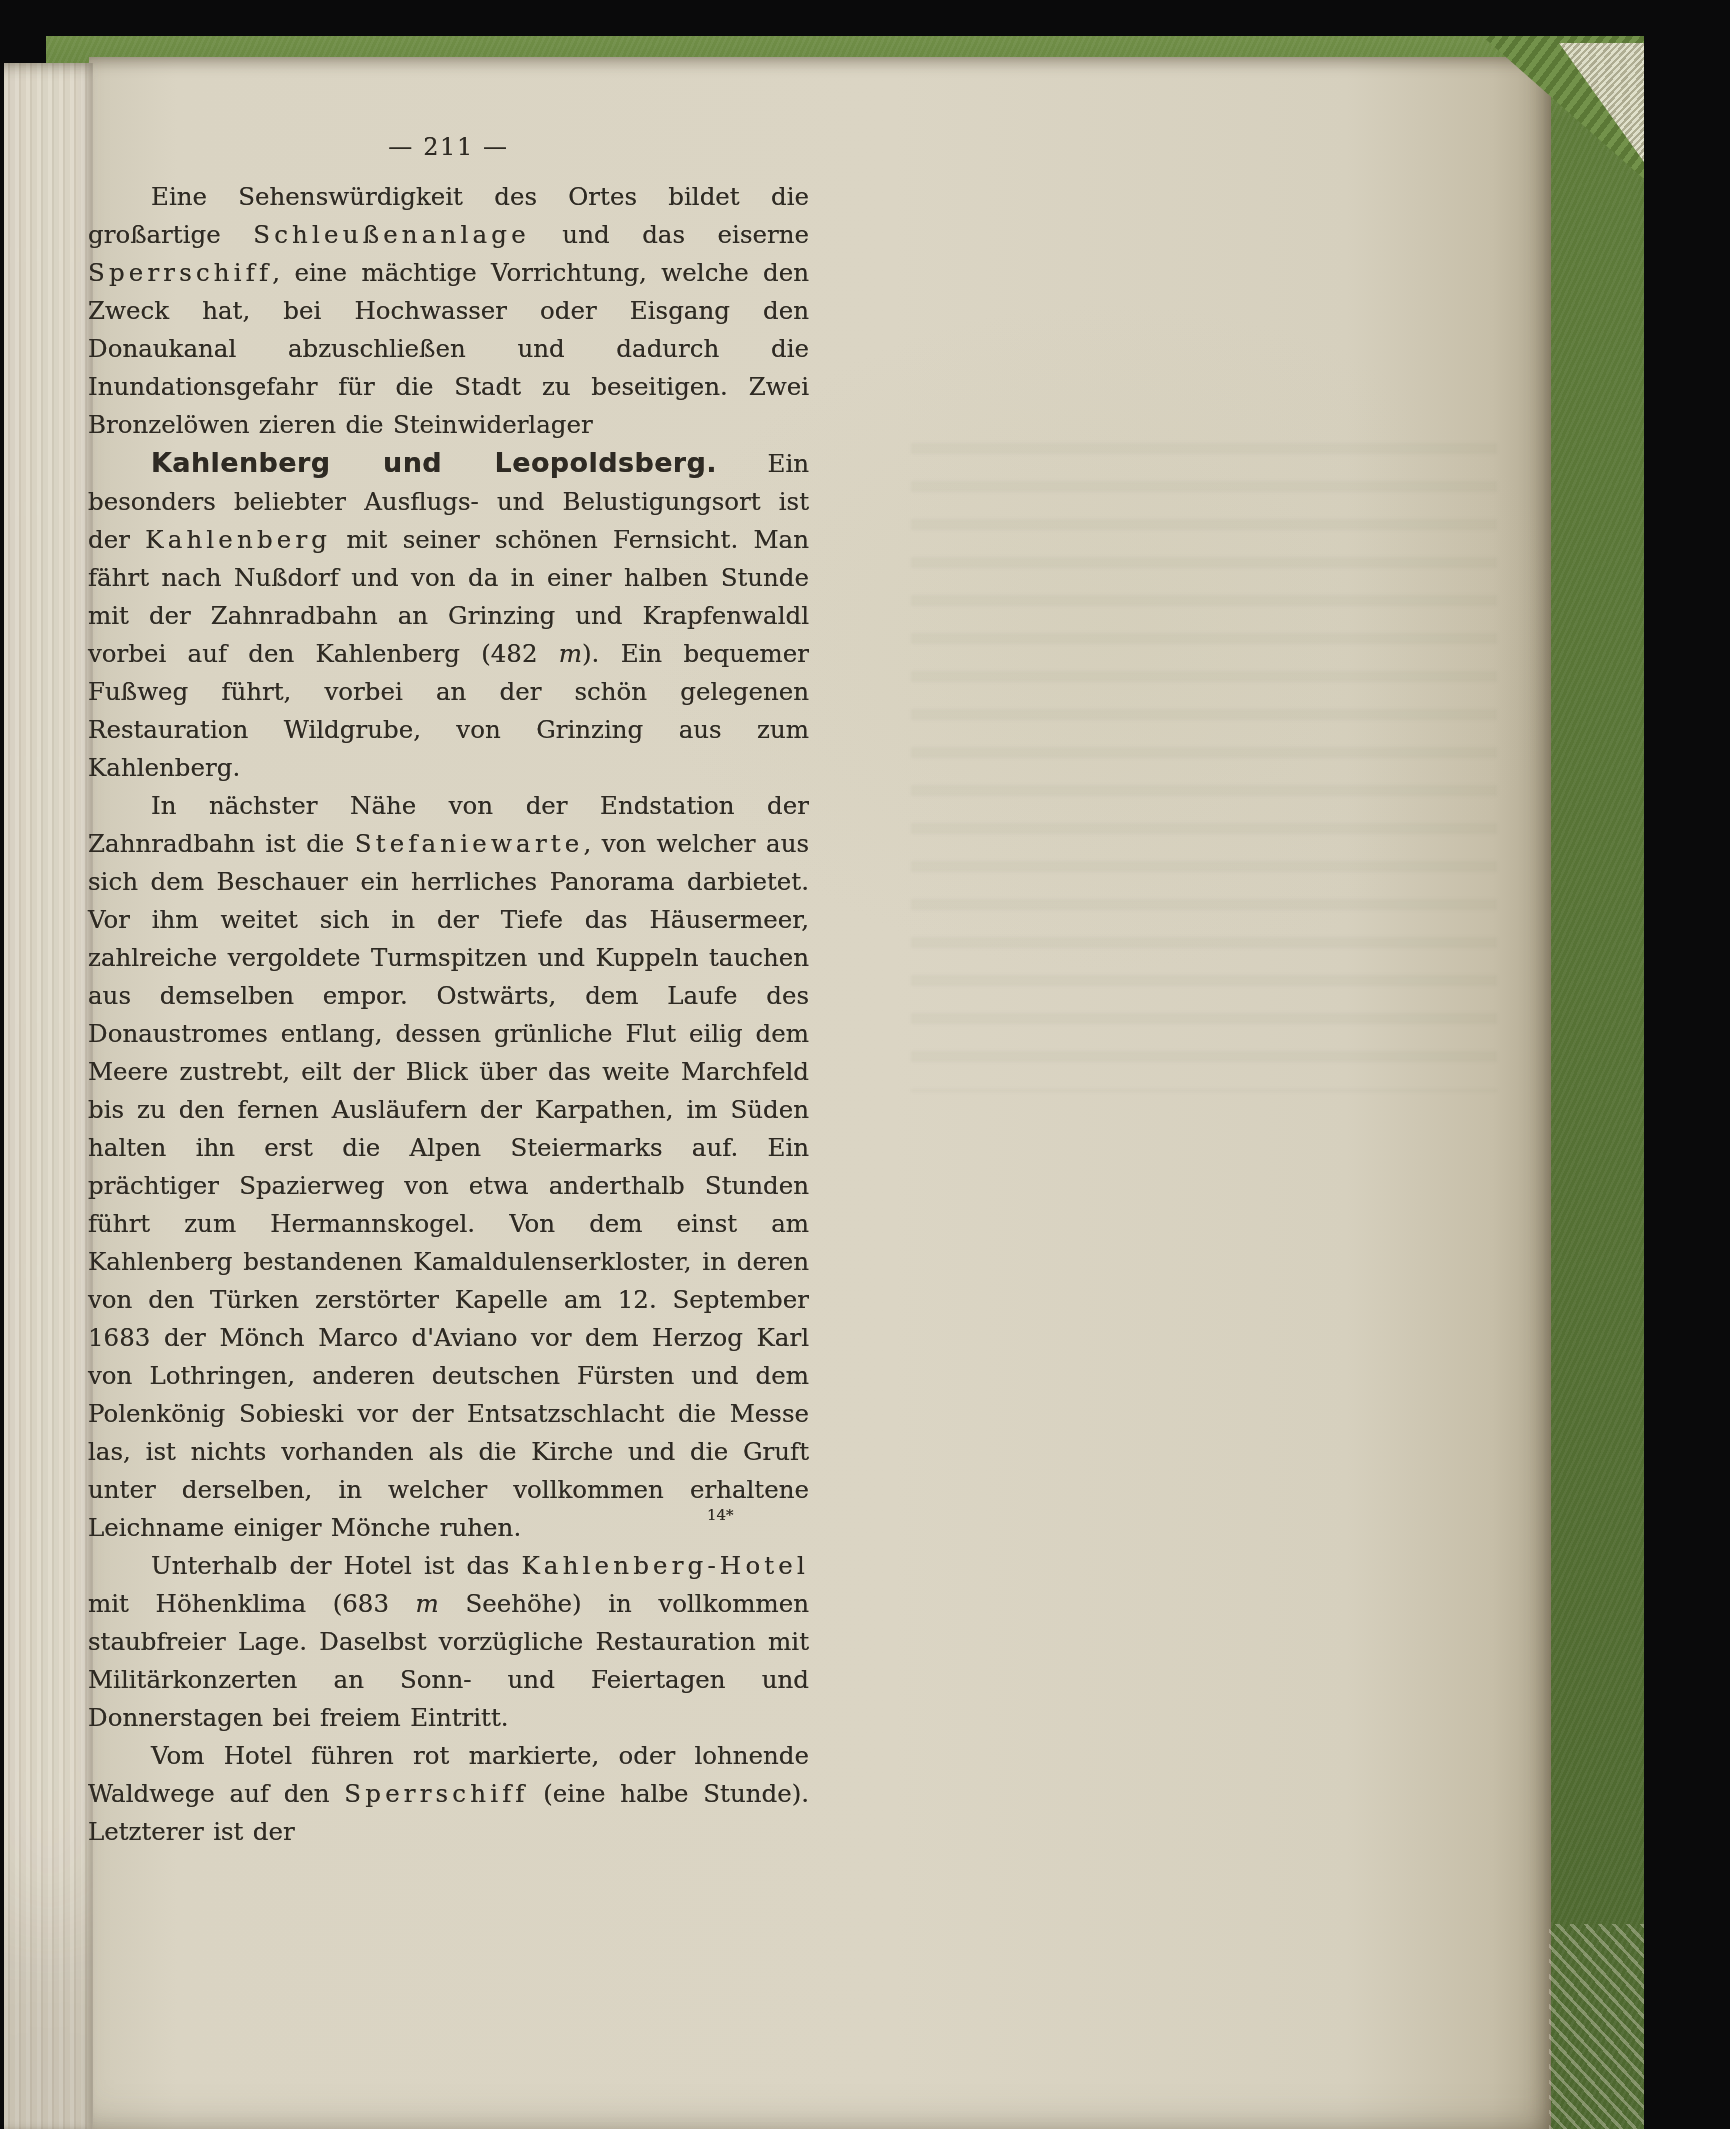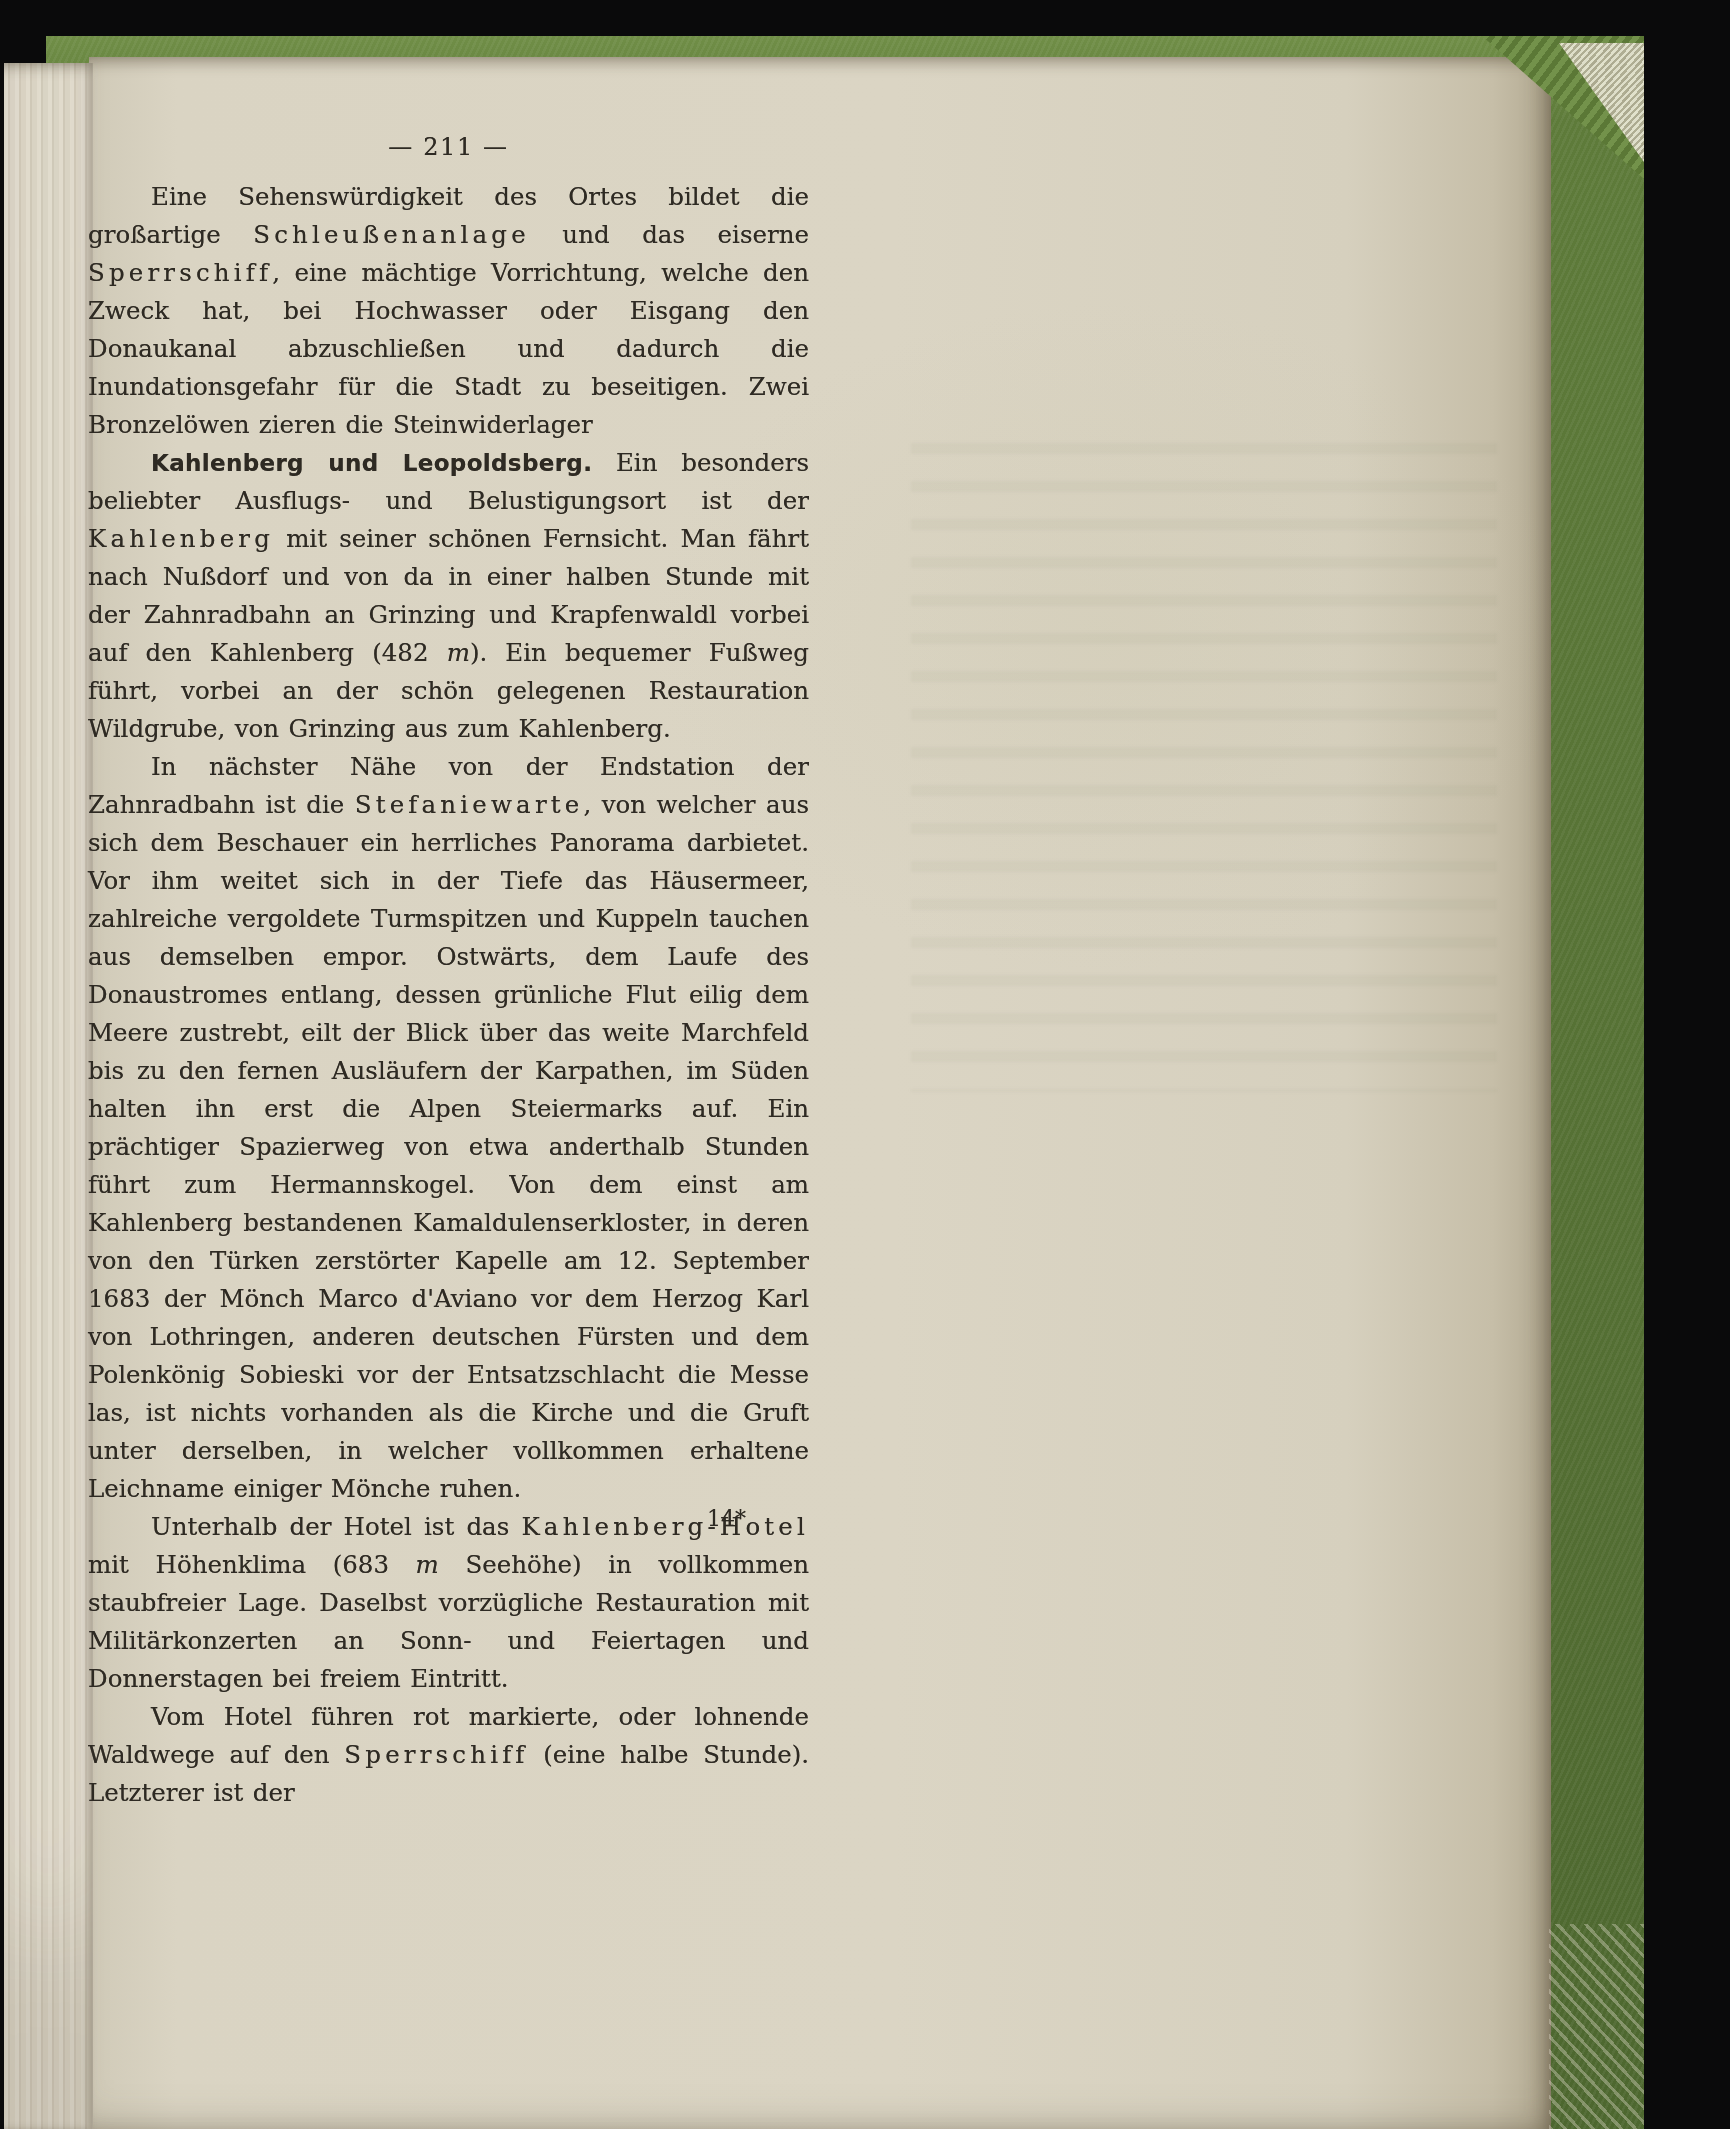--- a/index.html
+++ b/index.html
@@ -95,28 +95,28 @@
     font-size: 24.5px;
     line-height: 38px;
     text-align: justify;
     text-indent: 63px;
     word-spacing: 1.6px;
   }
   .run-spaced { letter-spacing: .17em; }
   .run-bold {
     font-weight: 700;
     font-family: "DejaVu Sans", "Liberation Sans", sans-serif;
-    font-size: 23px;
+    font-size: 27px;
     letter-spacing: .015em;
   }
   .run-italic { font-style: italic; }
   .footer-mark {
     position: absolute;
     left: 707px; top: 1506px;
-    font-size: 22px;
+    font-size: 15px;
     color: var(--ink, #2e2a23);
     text-shadow: 0 0 0.4px rgba(46,42,35,.65);
   }
 </style>
 </head>
 <body>
 
 <div id="scan">
   <div class="cover"></div>
   <div class="page"></div>

